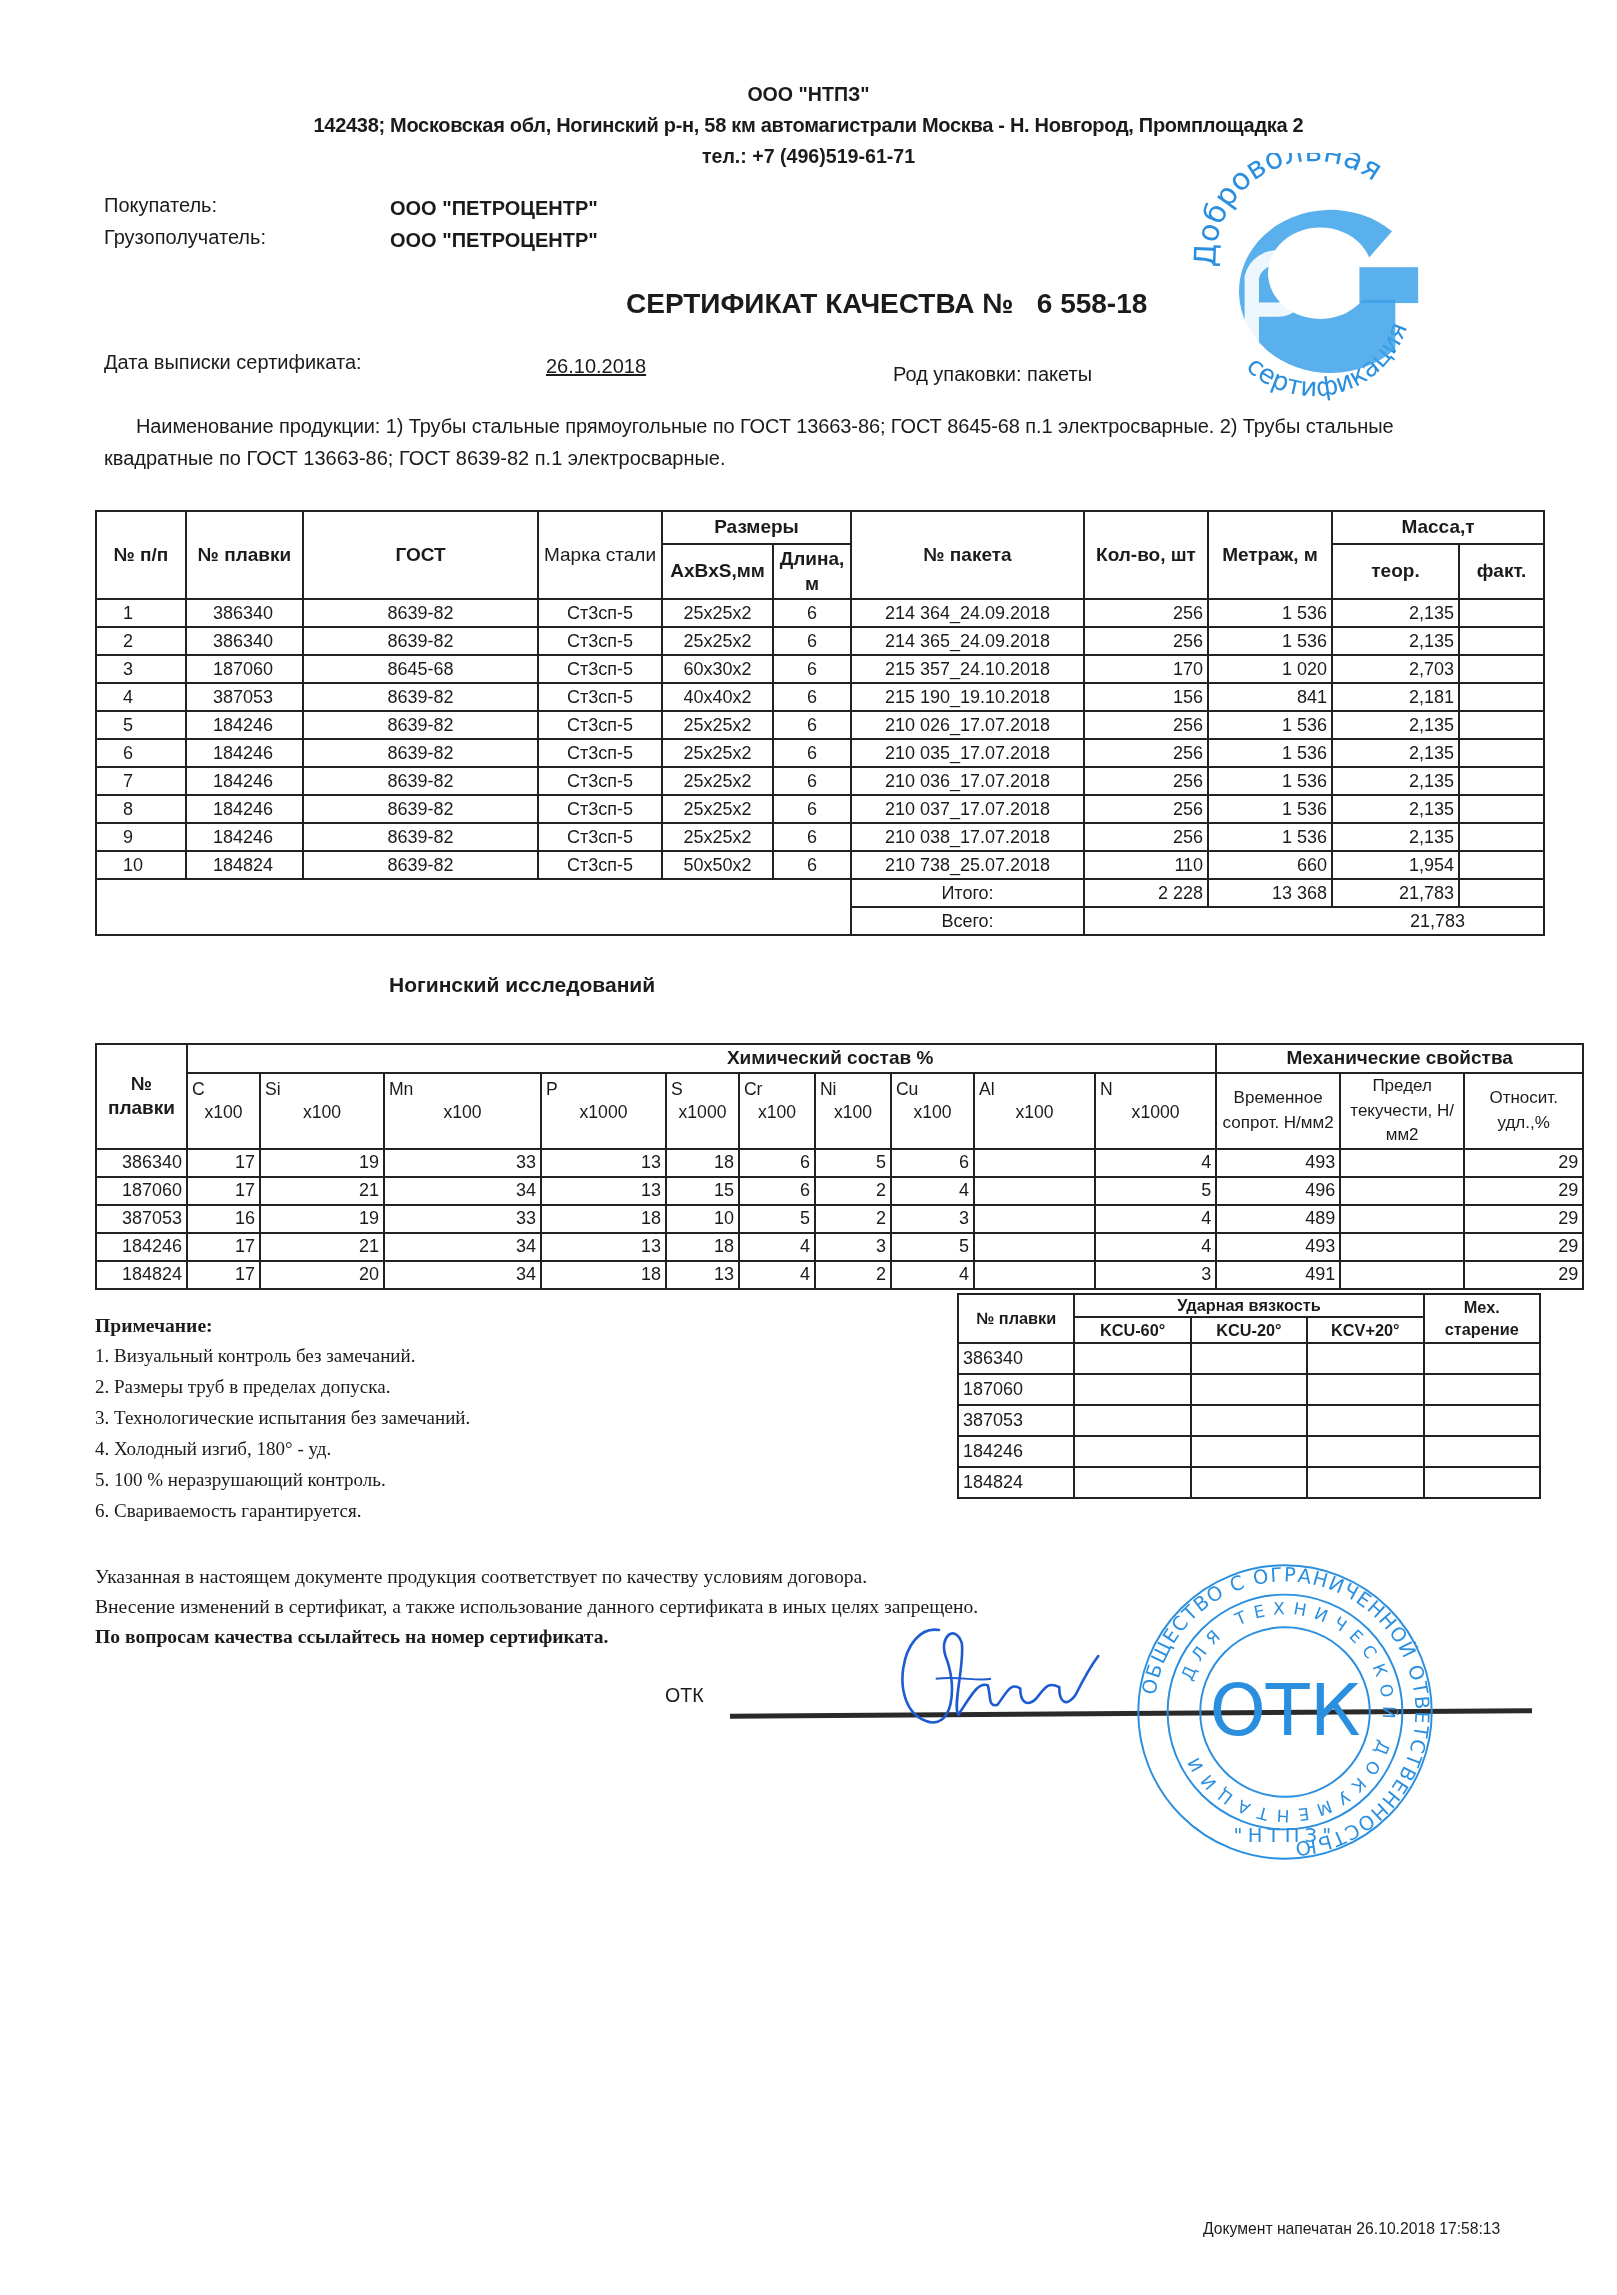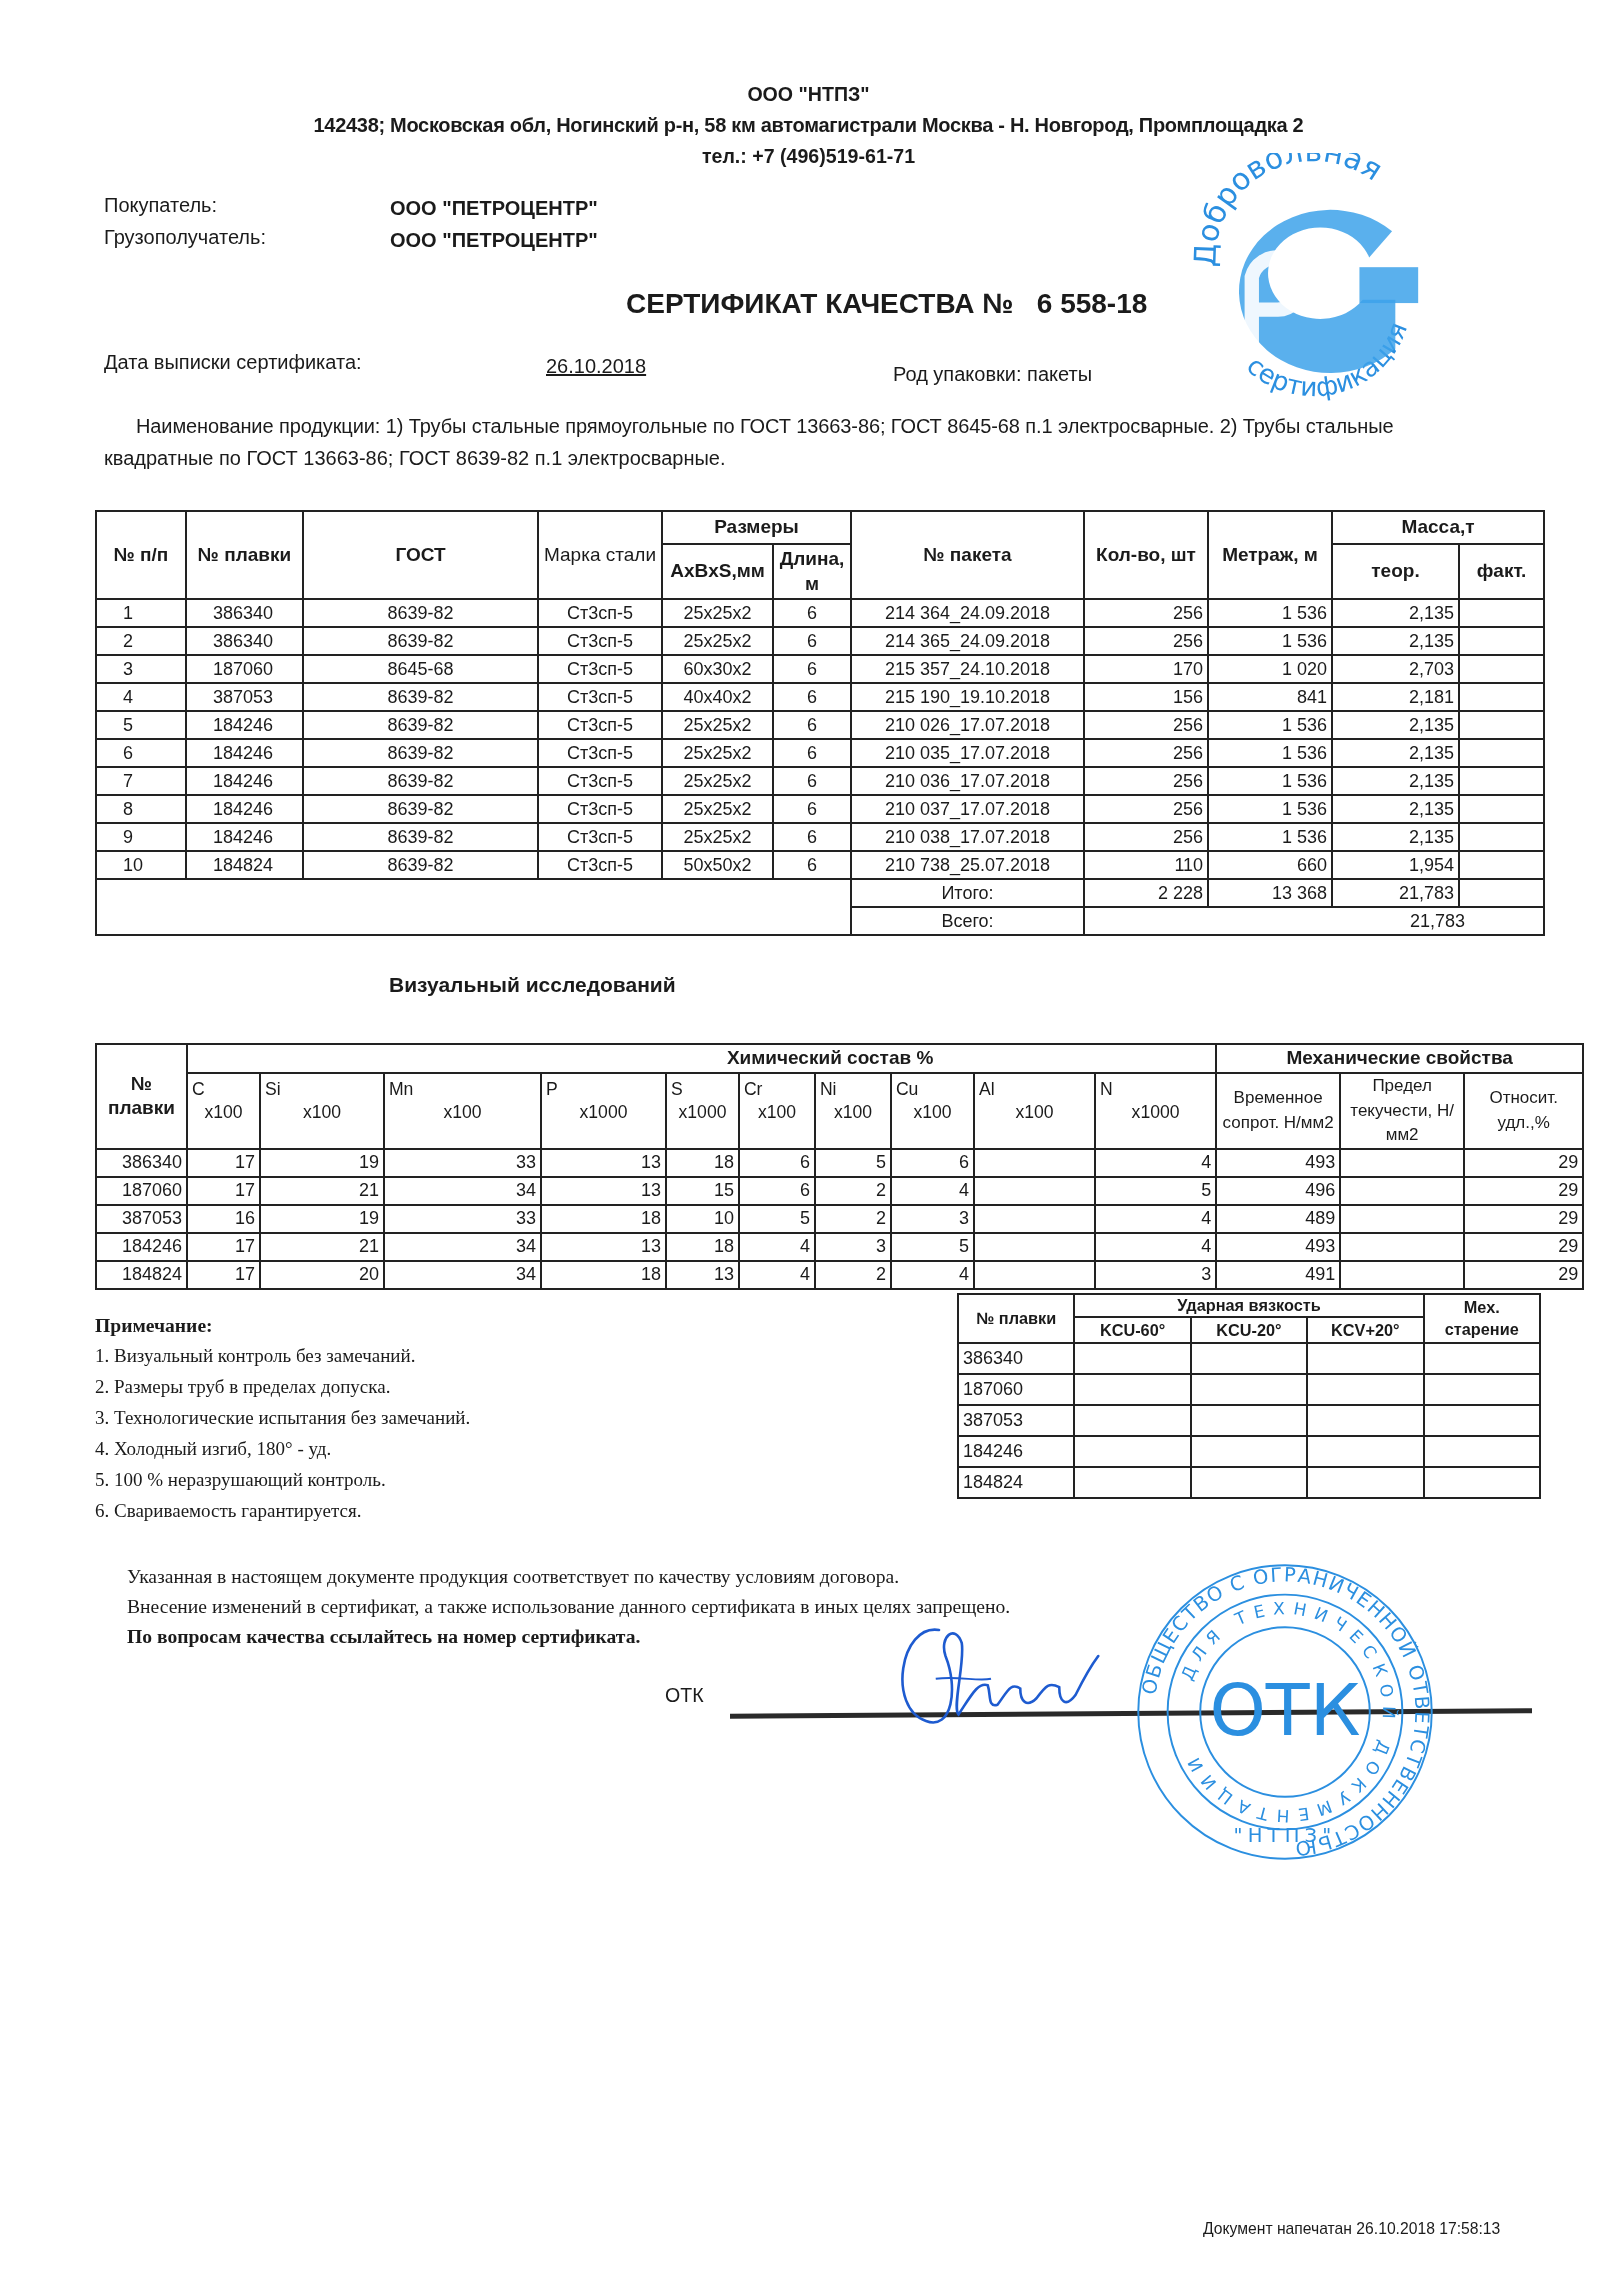--- a/index.html
+++ b/index.html
@@ -31,21 +31,21 @@
   #chem-table td { height:26px; }
   #chem-table th.sub { font-weight:normal; font-size:17.6px; text-align:left; vertical-align:top; padding-top:3.9px; }
   #chem-table th.mech { font-weight:normal; font-size:17px; line-height:1.45; }
   #impact-table { left:957px; top:1293px; width:584px; }
   #impact-table td { height:29px; font-size:18px; }
   #impact-table th { font-size:16.3px; }
 
   .notes { left:95px; top:1311px; }
   .note { font-size:19px; line-height:31px; }
 
-  .footer-line { font-size:19.6px;margin-left:32px; }
+  .footer-line { font-size:19.6px; }
   #stamp-cert, #stamp-otk { position:absolute; }
 </style>
 </head>
 <body>
 
 <div class="abs" id="company">ООО "НТПЗ"</div>
 <div class="abs" id="address">142438; Московская обл, Ногинский р-н, 58 км автомагистрали Москва - Н. Новгород, Промплощадка 2</div>
 <div class="abs" id="phone">тел.: +7 (496)519-61-71</div>
 
 <div class="abs lbl" style="left:104px;top:194px;">Покупатель:</div>
@@ -236,21 +236,21 @@
       <td class="r bold">21,783</td>
       <td></td>
     </tr>
     <tr>
       <td class="c bold">Всего:</td>
       <td colspan="4" class="r bold" style="padding-right:78px">21,783</td>
     </tr>
   </tfoot>
 </table>
 
-<div class="abs b" style="left:389px;top:973px;font-size:21px;">Визуальный исследований</div>
+<div class="abs b" style="left:389px;top:973px;font-size:21px;">Ногинский исследований</div>
 
 <table class="grid" id="chem-table">
   <colgroup>
     <col style="width:91px">
       <col style="width:73px">
       <col style="width:124px">
       <col style="width:157px">
     <col style="width:125px">
       <col style="width:73px">
       <col style="width:76px">

